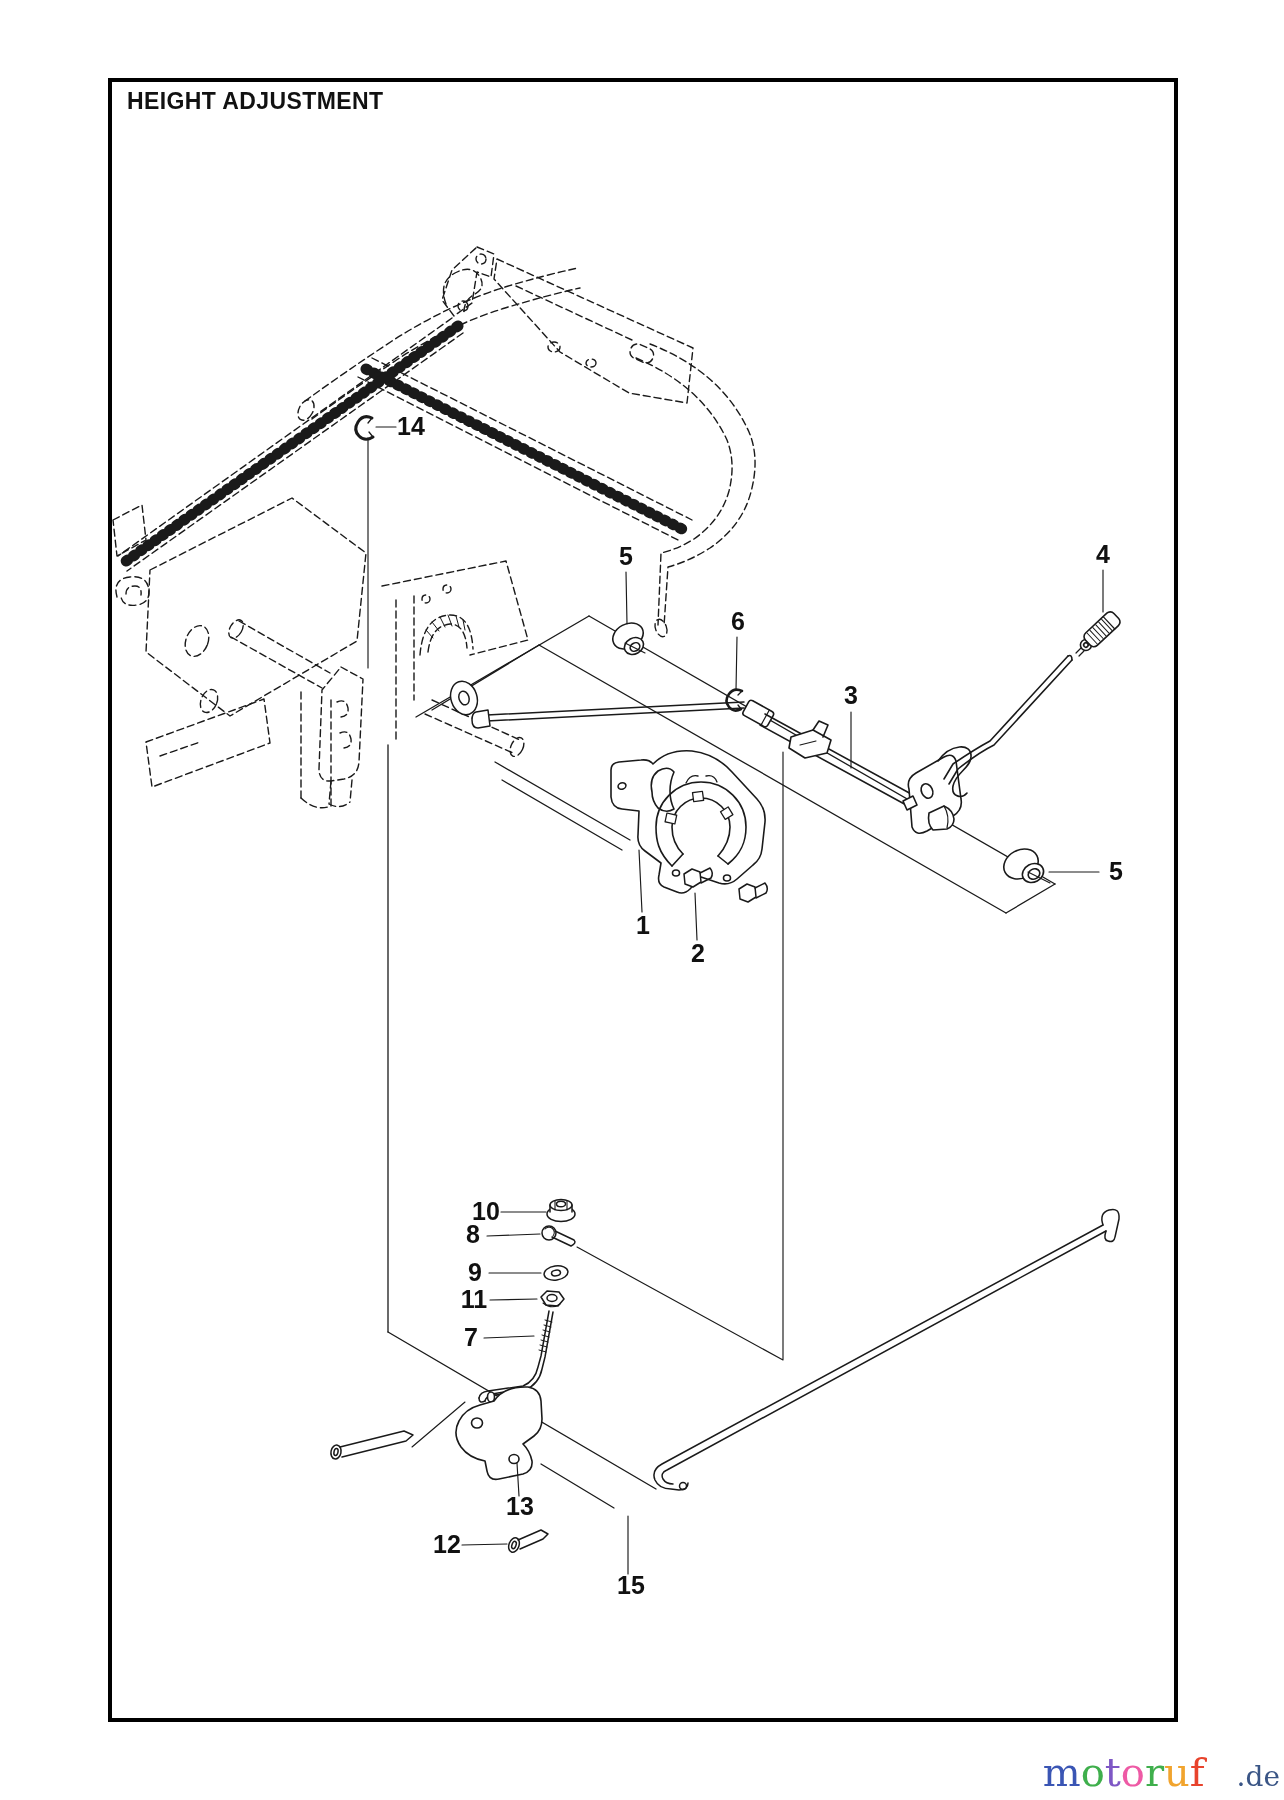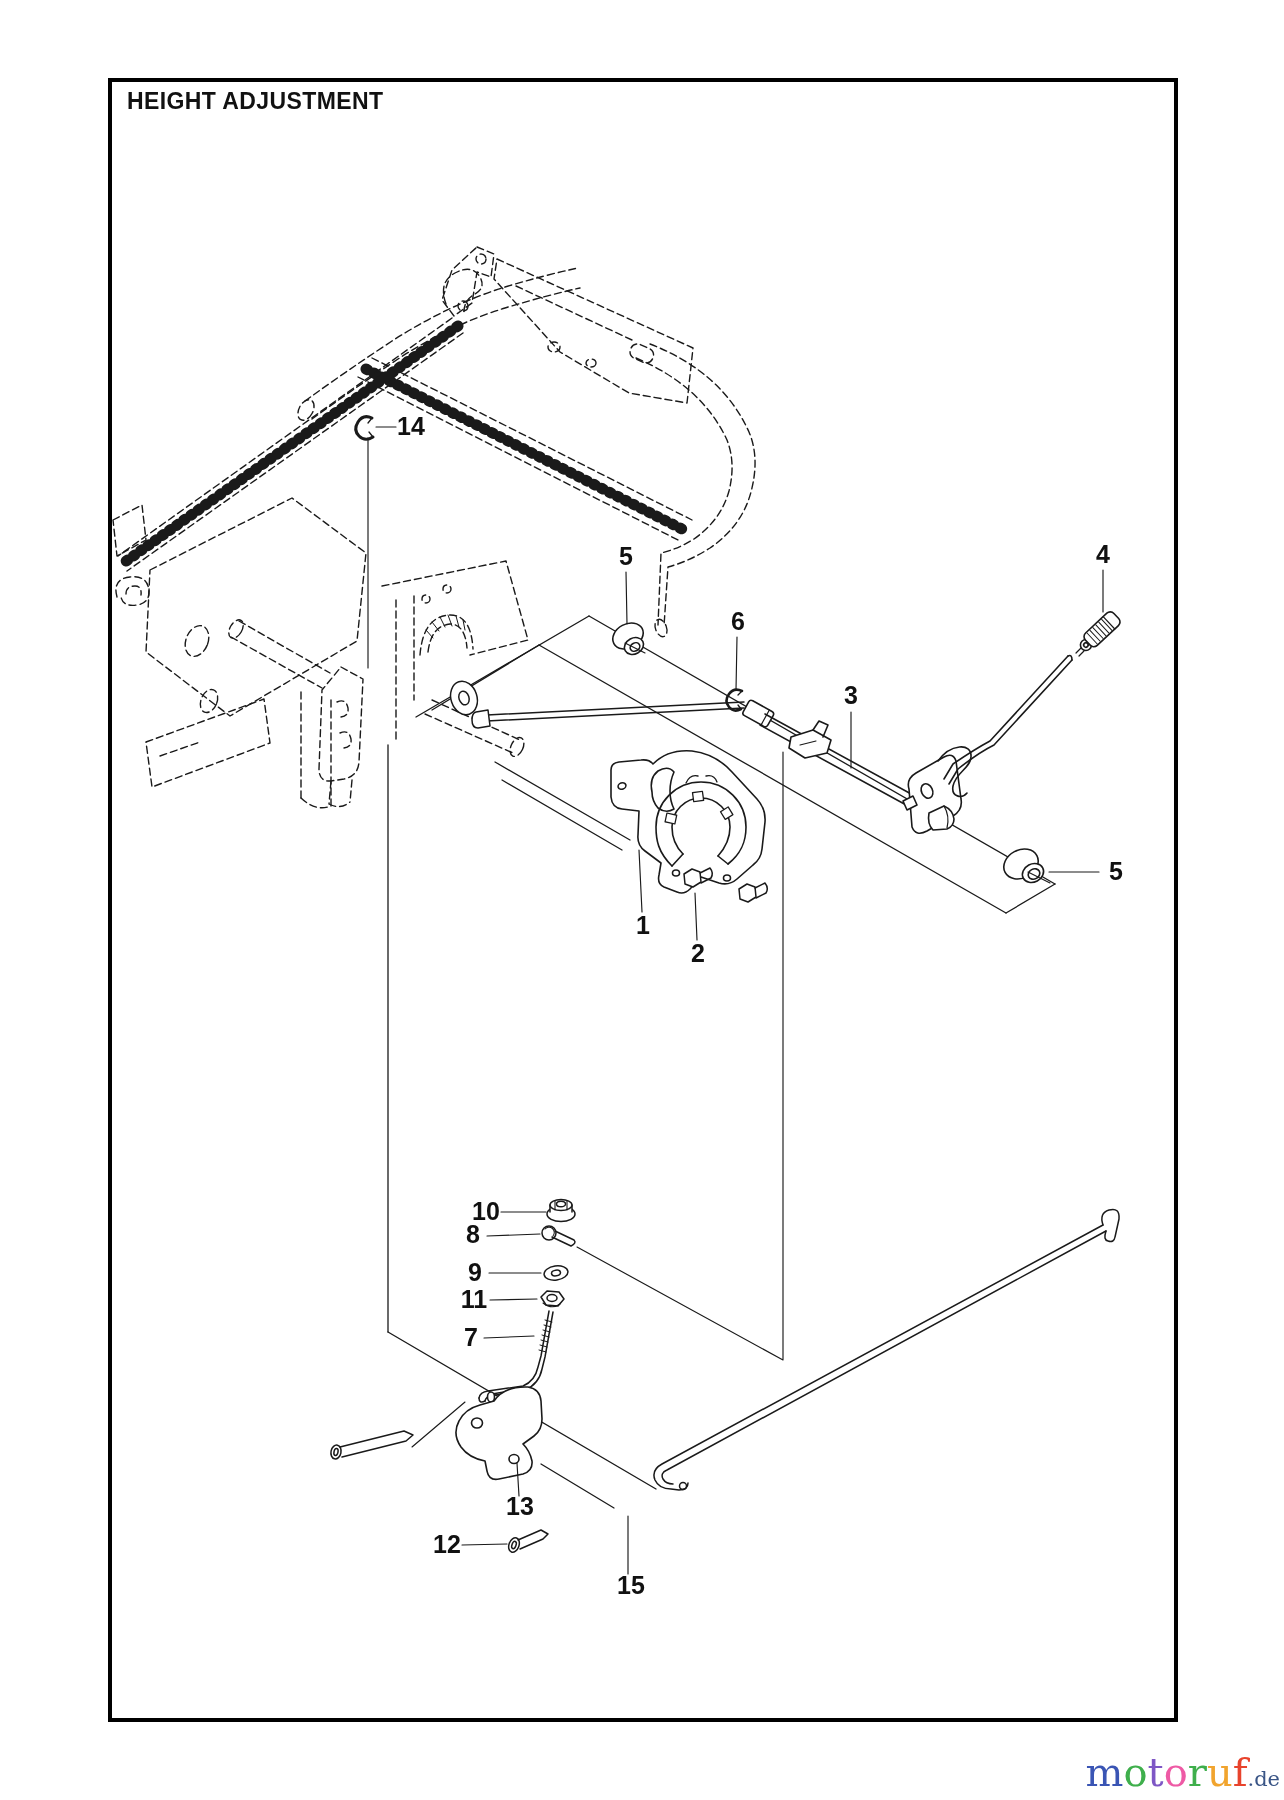--- a/index.html
+++ b/index.html
@@ -6,21 +6,21 @@
   .page{position:relative;width:1284px;height:1800px;background:#ffffff;overflow:hidden;
         font-family:"Liberation Sans", sans-serif;border-radius:29px;}
   .frame{position:absolute;left:108px;top:78px;width:1070px;height:1644px;
          border:4px solid #000;box-sizing:border-box;}
   .title{position:absolute;left:127px;top:88px;font-size:23px;font-weight:bold;
          letter-spacing:.4px;color:#111;}
   svg.diagram{position:absolute;left:0;top:0;width:1284px;height:1800px;}
   svg.diagram *{vector-effect:none;}
   .watermark{position:absolute;right:4px;bottom:8px;font-family:"DejaVu Serif", serif;
              font-size:40px;line-height:1;white-space:nowrap;}
-  .watermark .suffix{font-size:21px;}
+  .watermark .suffix{font-size:28px;margin-left:32px;}
   .callout-text{font-family:"Liberation Sans", sans-serif;font-weight:bold;font-size:25px;fill:#111;}
 </style>
 </head>
 <body>
 
 <div class="page">
 
   <div class="frame"></div>
   <div class="title">HEIGHT ADJUSTMENT</div>
 

